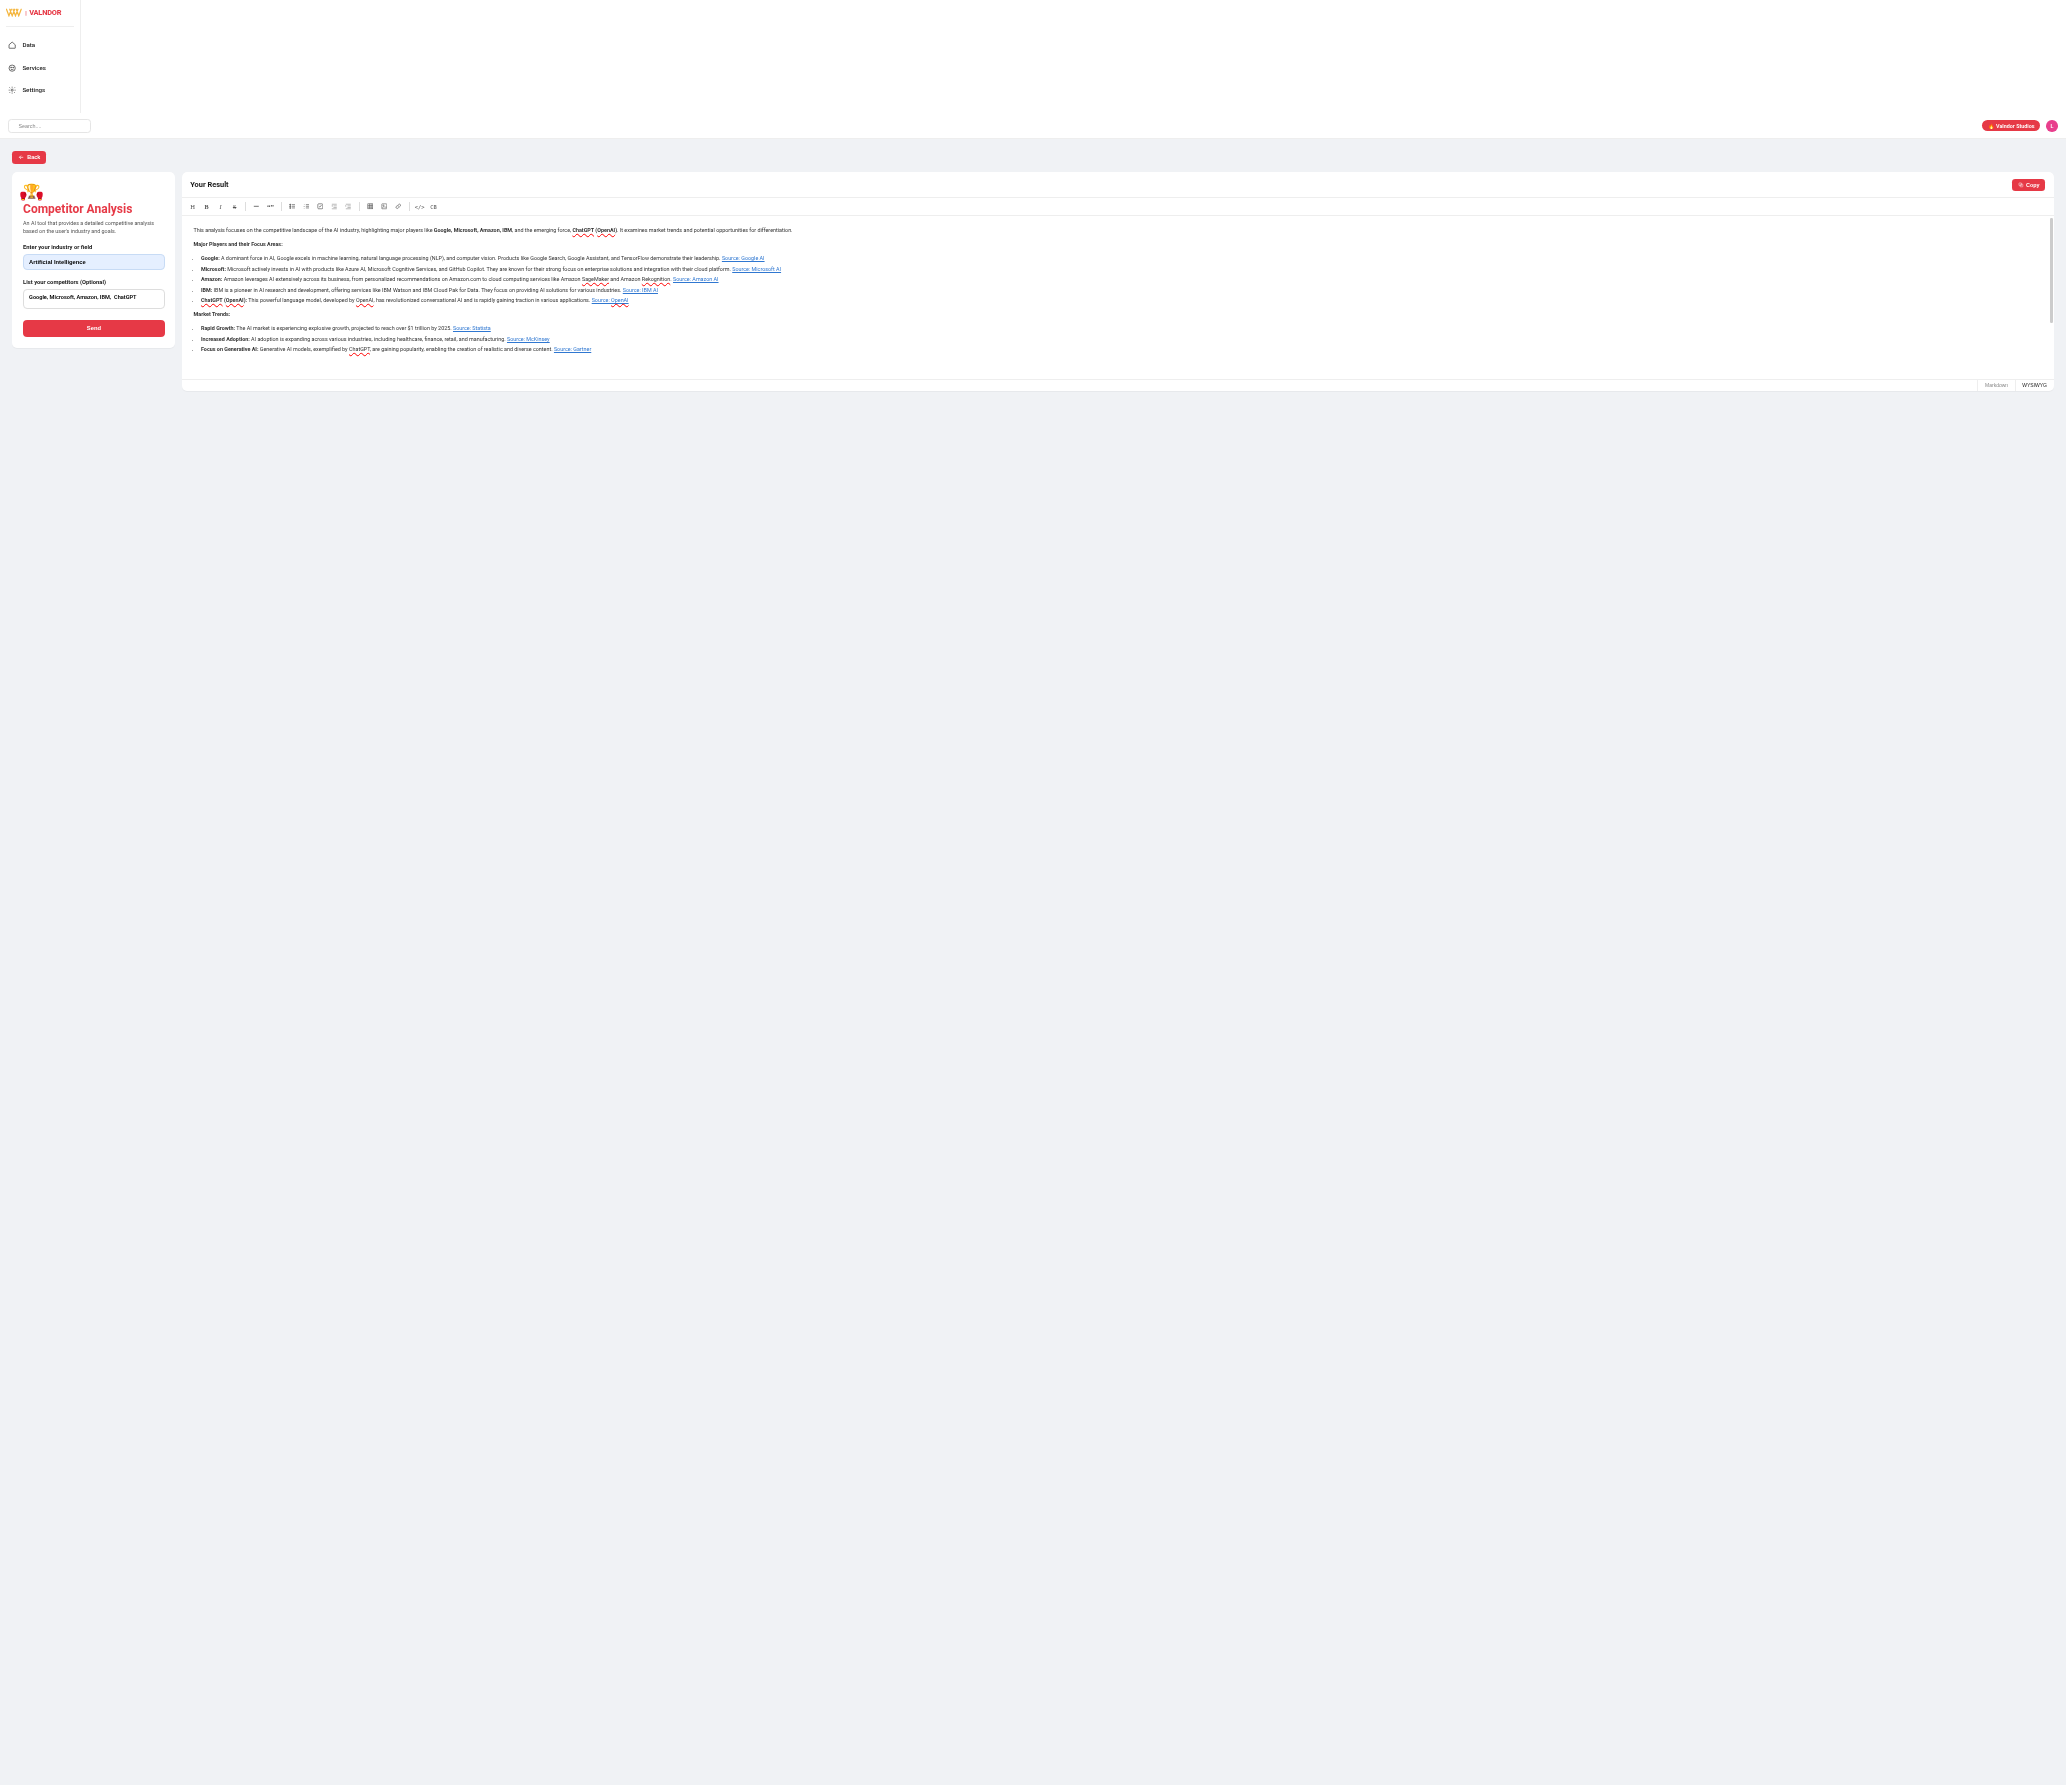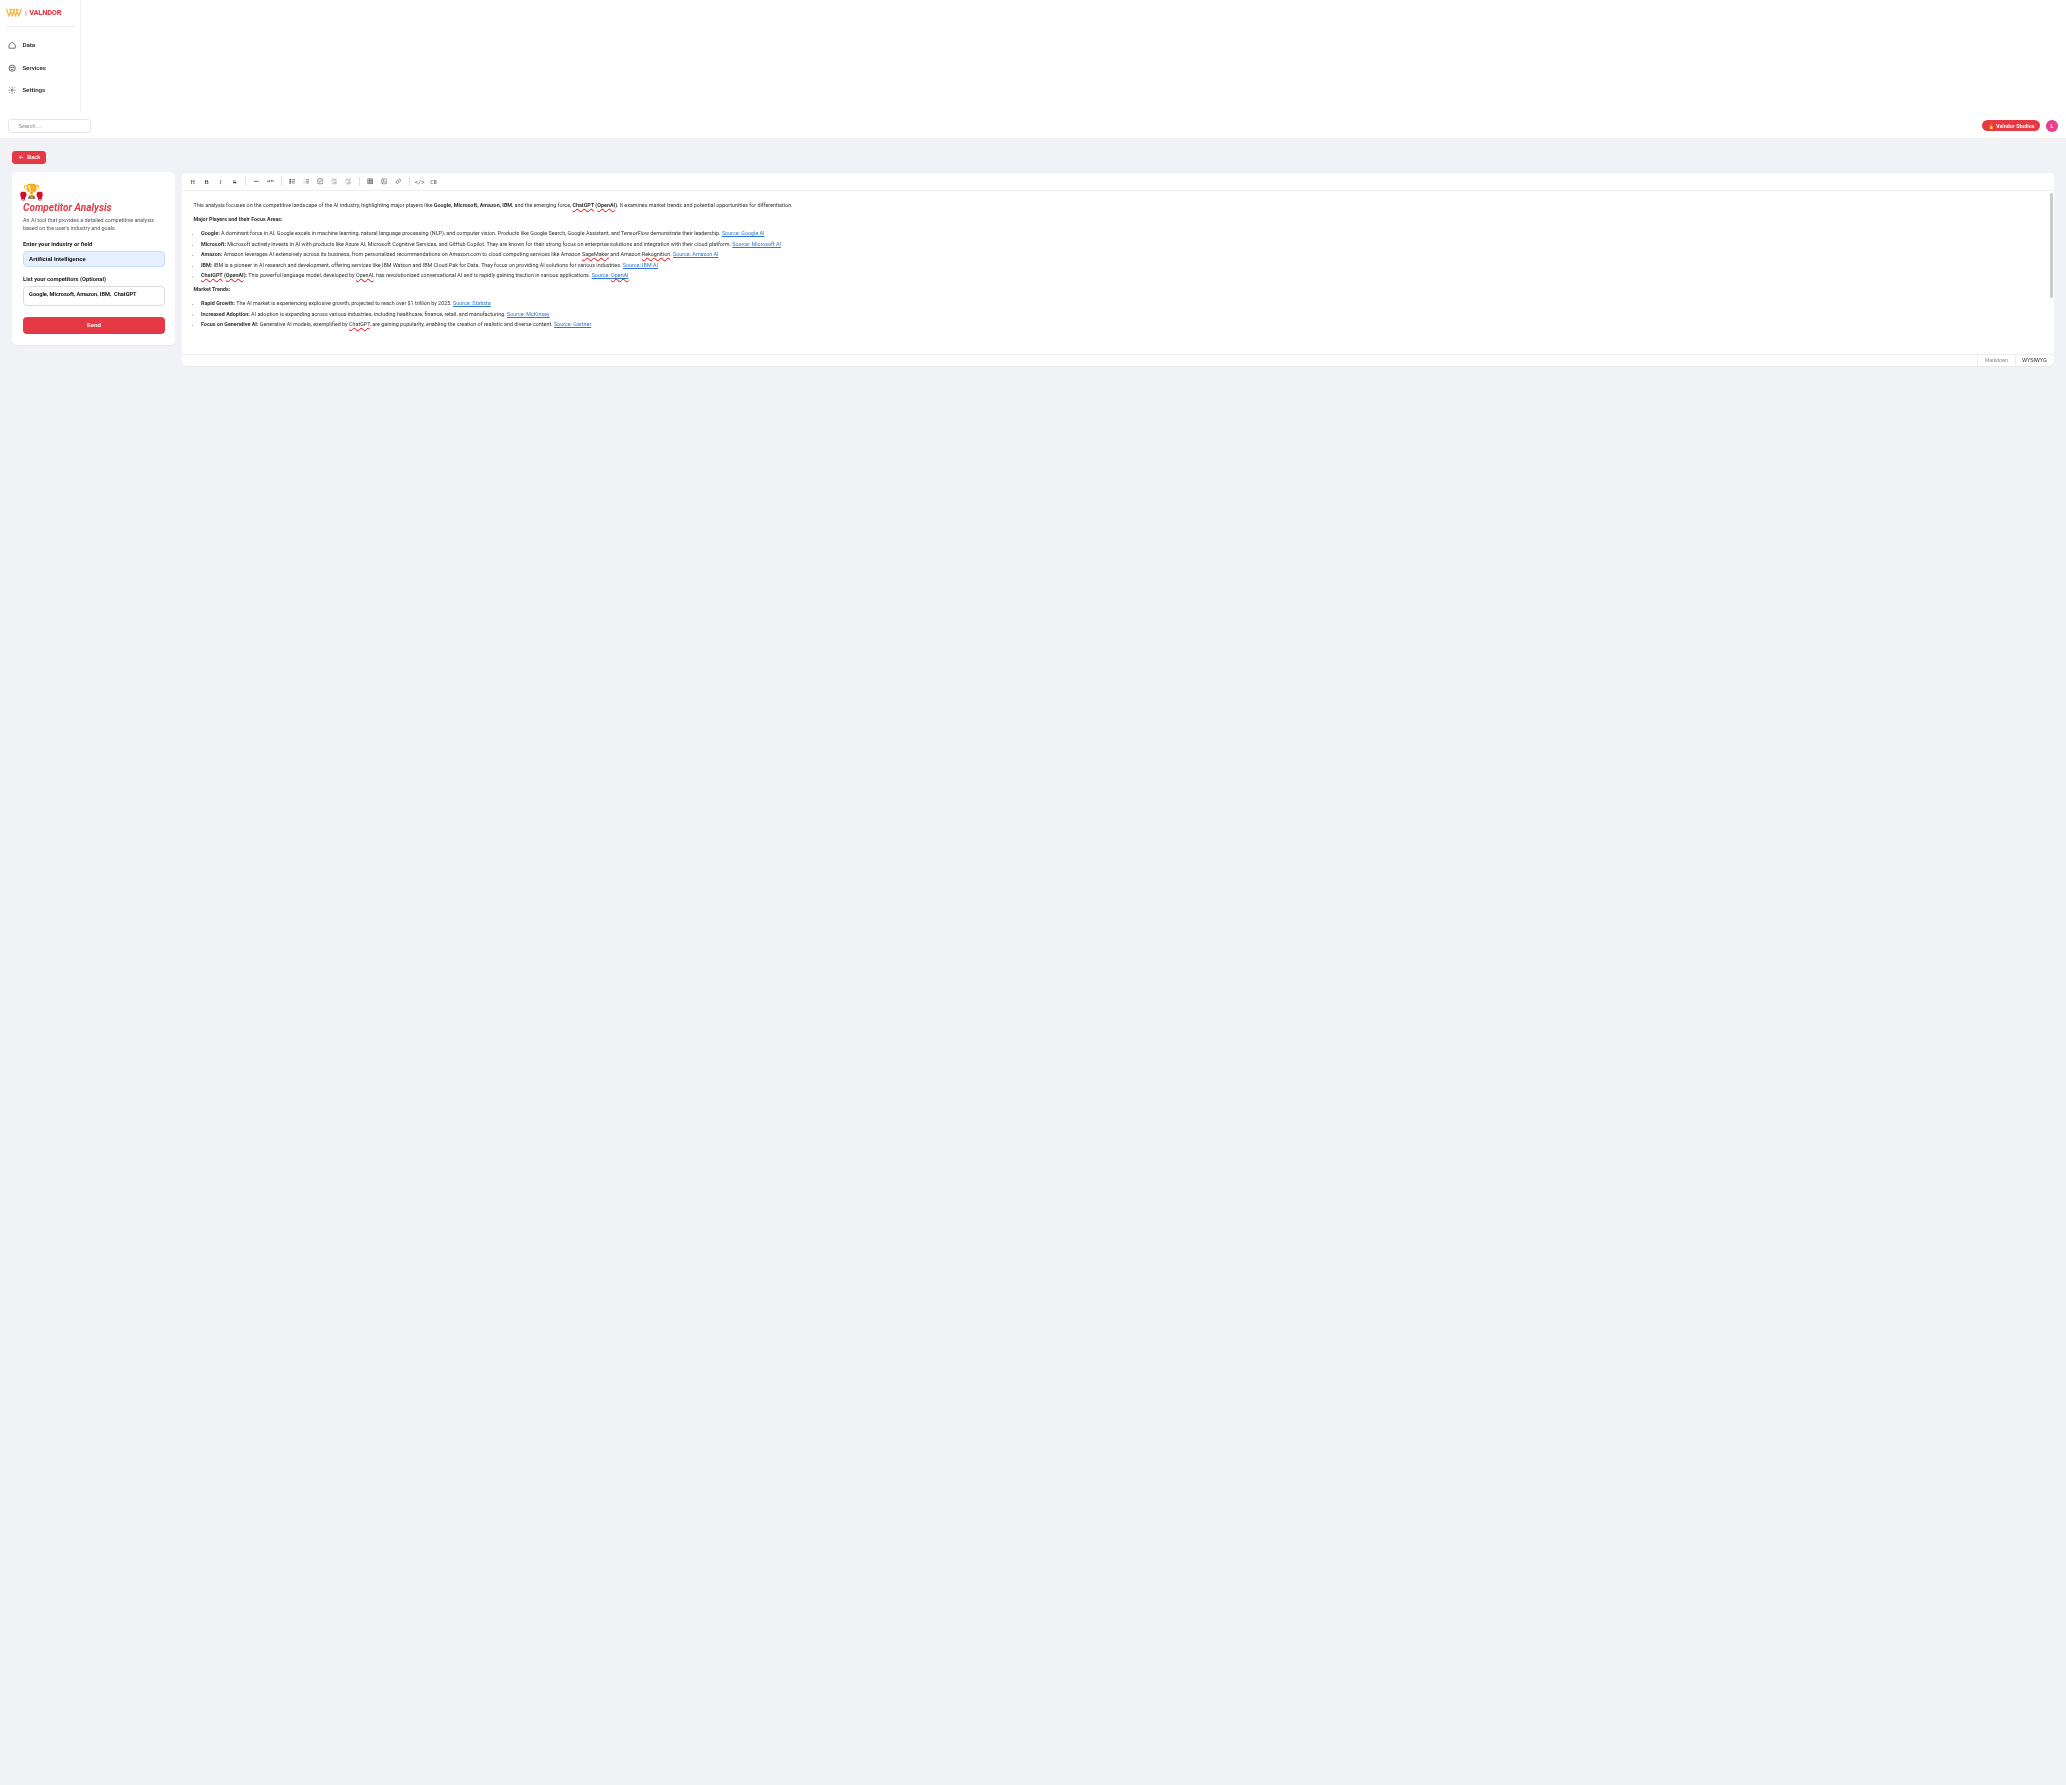--- a/index.html
+++ b/index.html
@@ -104,21 +104,21 @@
   .columns { display: flex; gap: 6.6px; align-items: flex-start; }
 
   
   .panel {
     background: #fff;
     border-radius: 5px;
     box-shadow: 0 0.4px 0.8px rgba(0,0,0,0.04);
   }
   .form-panel { width: 163px; padding: 10.7px; flex-shrink: 0; }
   .tool-icon { font-size: 14px; margin-bottom: 3.3px; }
-  .tool-title { font-size: 10px; font-weight: 700; color: #e63946; margin-bottom: 2.5px; font-style: italic; }
+  .tool-title { font-size: 12px; font-weight: 700; color: #e63946; margin-bottom: 2.5px; }
   .tool-desc { font-size: 5.4px; color: #555; line-height: 1.5; margin-bottom: 9px; }
   .field-label { font-size: 5.8px; font-weight: 700; color: #222; margin-bottom: 4.1px; }
   .field-input {
     width: 100%;
     padding: 4.1px 5px;
     border-radius: 4.1px;
     font-size: 5.8px;
     font-weight: 600;
     border: 0.4px solid #dbe6f5;
     margin-bottom: 8.3px;
@@ -311,20 +311,30 @@
 
           <div class="field-label">List your competitors (Optional)</div>
           <textarea class="field-textarea" id="competitors-ta" style="">Google, Microsoft, Amazon, IBM,  ChatGPT</textarea>
 
           <button class="send-btn">
             <span>Send</span>
           </button>
         </div>
 
         <div class="panel result-panel">
+          <div class="result-header">
+            <div class="result-title">Your Result</div>
+            <button class="copy-btn">
+              <svg viewBox="0 0 24 24" fill="none" stroke-width="2">
+                  <rect x="9" y="9" width="11" height="11" rx="2"></rect>
+                  <rect x="4" y="4" width="11" height="11" rx="2"></rect>
+                </svg>
+              <span>Copy</span>
+            </button>
+          </div>
 
           <div class="toolbar">
             <button class="tb-btn" style="font-weight:400;font-size:6.6px;">H</button>
             <button class="tb-btn" style="font-weight:800;font-size:6.2px;">B</button>
             <button class="tb-btn" style="font-style:italic;font-size:6.2px;">I</button>
             <button class="tb-btn" style="text-decoration:line-through;font-size:6.2px;">S</button>
             <span class="tb-sep"></span>
             <button class="tb-btn">
                 <svg width="6.6" height="6.6" viewBox="0 0 16 16">
                   <line x1="2" y1="8" x2="14" y2="8" stroke="#555" stroke-width="2"></line>

